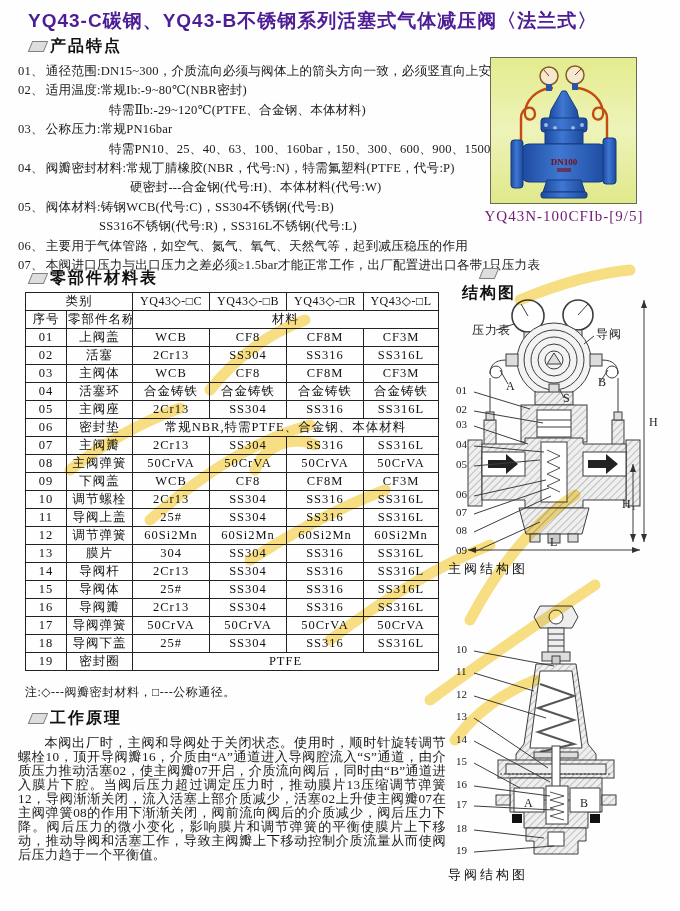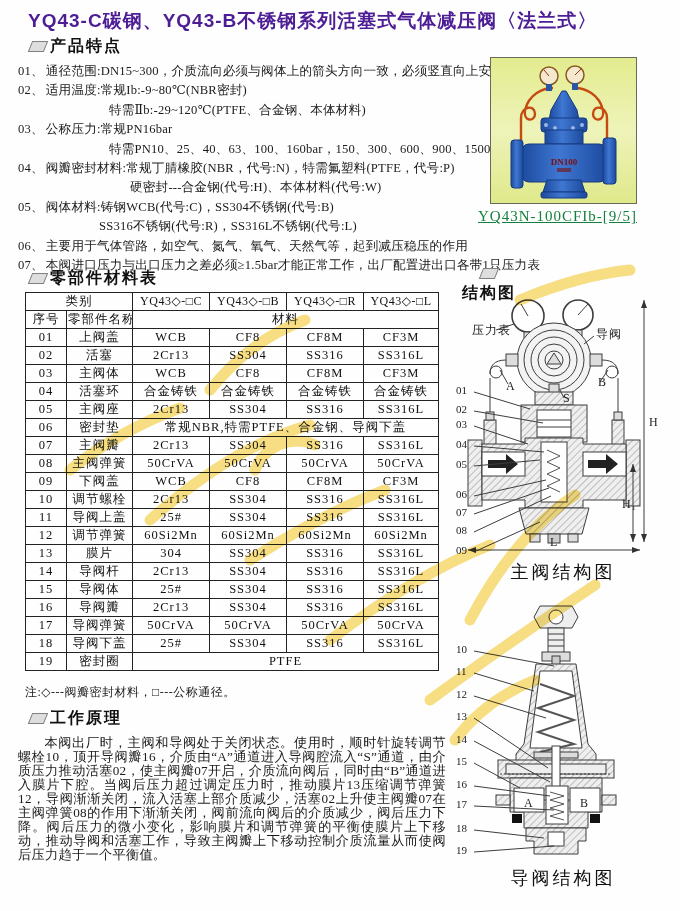--- a/index.html
+++ b/index.html
@@ -36,22 +36,22 @@
   .ind1 { padding-left:79px; }
   .ind2 { padding-left:89px; }
   .ind3 { padding-left:110px; }
 
   
   #photo-frame {
     left:490px; top:57px; width:147px; height:147px;
     border:1px solid #6a6a5a; background:#c2410c;
   }
   #photo-caption {
-    left:478px; top:208px; width:172px; text-align:left;
-    font-size:15px; letter-spacing:1px; color:#15803d;text-decoration:underline;
+    left:478px; top:208px; width:172px; text-align:center;
+    font-size:15px; letter-spacing:1px; color:#701a75;
   }
 
   
   #materials-table {
     left:25px; top:292px; width:413px;
     border-collapse:collapse; table-layout:fixed;
     font-size:12.5px; text-align:center; color:#111;
   }
   #materials-table td, #materials-table th {
     border:1px solid #222; height:17px; padding:0 1px;
@@ -68,21 +68,21 @@
     text-indent:2em; letter-spacing:0.3px;
   }
 
   
   #features-header  { left:30px;  top:36px; }
   #materials-header { left:30px;  top:268px; }
   #structure-header { left:462px; top:268px;flex-direction:column; }
   #main-valve-svg  { left:448px; top:292px; }
   #pilot-valve-svg { left:448px; top:596px; }
   .diagram-caption {
-    width:230px; text-align:center; font-size:18px;
+    width:230px; text-align:left; font-size:13px;
     letter-spacing:3px; color:#111;
   }
   #main-caption  { left:448px; top:560px; }
   #pilot-caption { left:448px; top:866px; }
 
   svg text { font-family:"Liberation Serif","DejaVu Serif",serif; }
   .dnum { font-size:11px; fill:#222; }
   .dlabel { font-size:12px; fill:#222; letter-spacing:1px; }
 
   
@@ -223,21 +223,21 @@
         <td>05</td>
         <td>主阀座</td>
         <td>2Cr13</td>
         <td>SS304</td>
         <td>SS316</td>
         <td>SS316L</td>
       </tr>
       <tr>
         <td>06</td>
         <td>密封垫</td>
-        <td colspan="4">常规NBR,特需PTFE、合金钢、导阀下盖</td>
+        <td colspan="4">常规NBR,特需PTFE、合金钢、本体材料</td>
       </tr>
       <tr>
         <td>07</td>
         <td>主阀瓣</td>
         <td>2Cr13</td>
         <td>SS304</td>
         <td>SS316</td>
         <td>SS316L</td>
       </tr>
       <tr>

